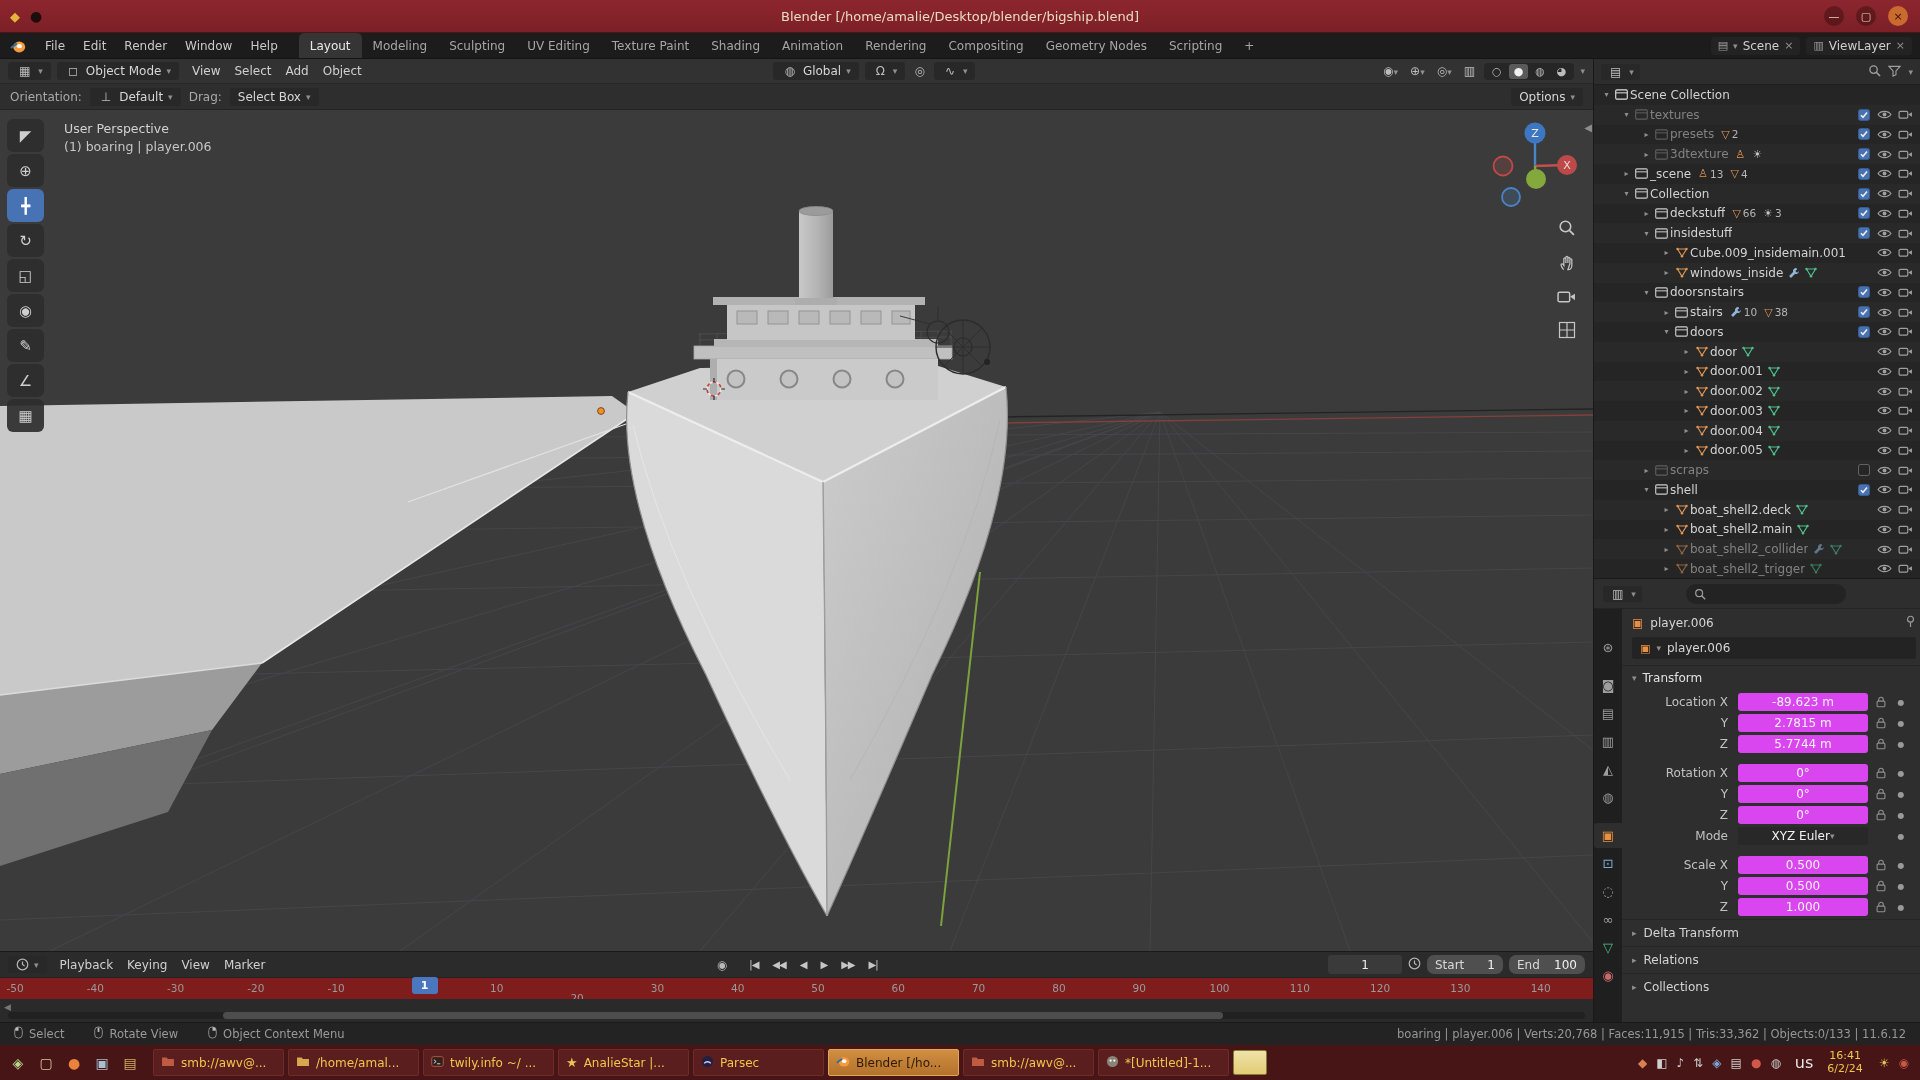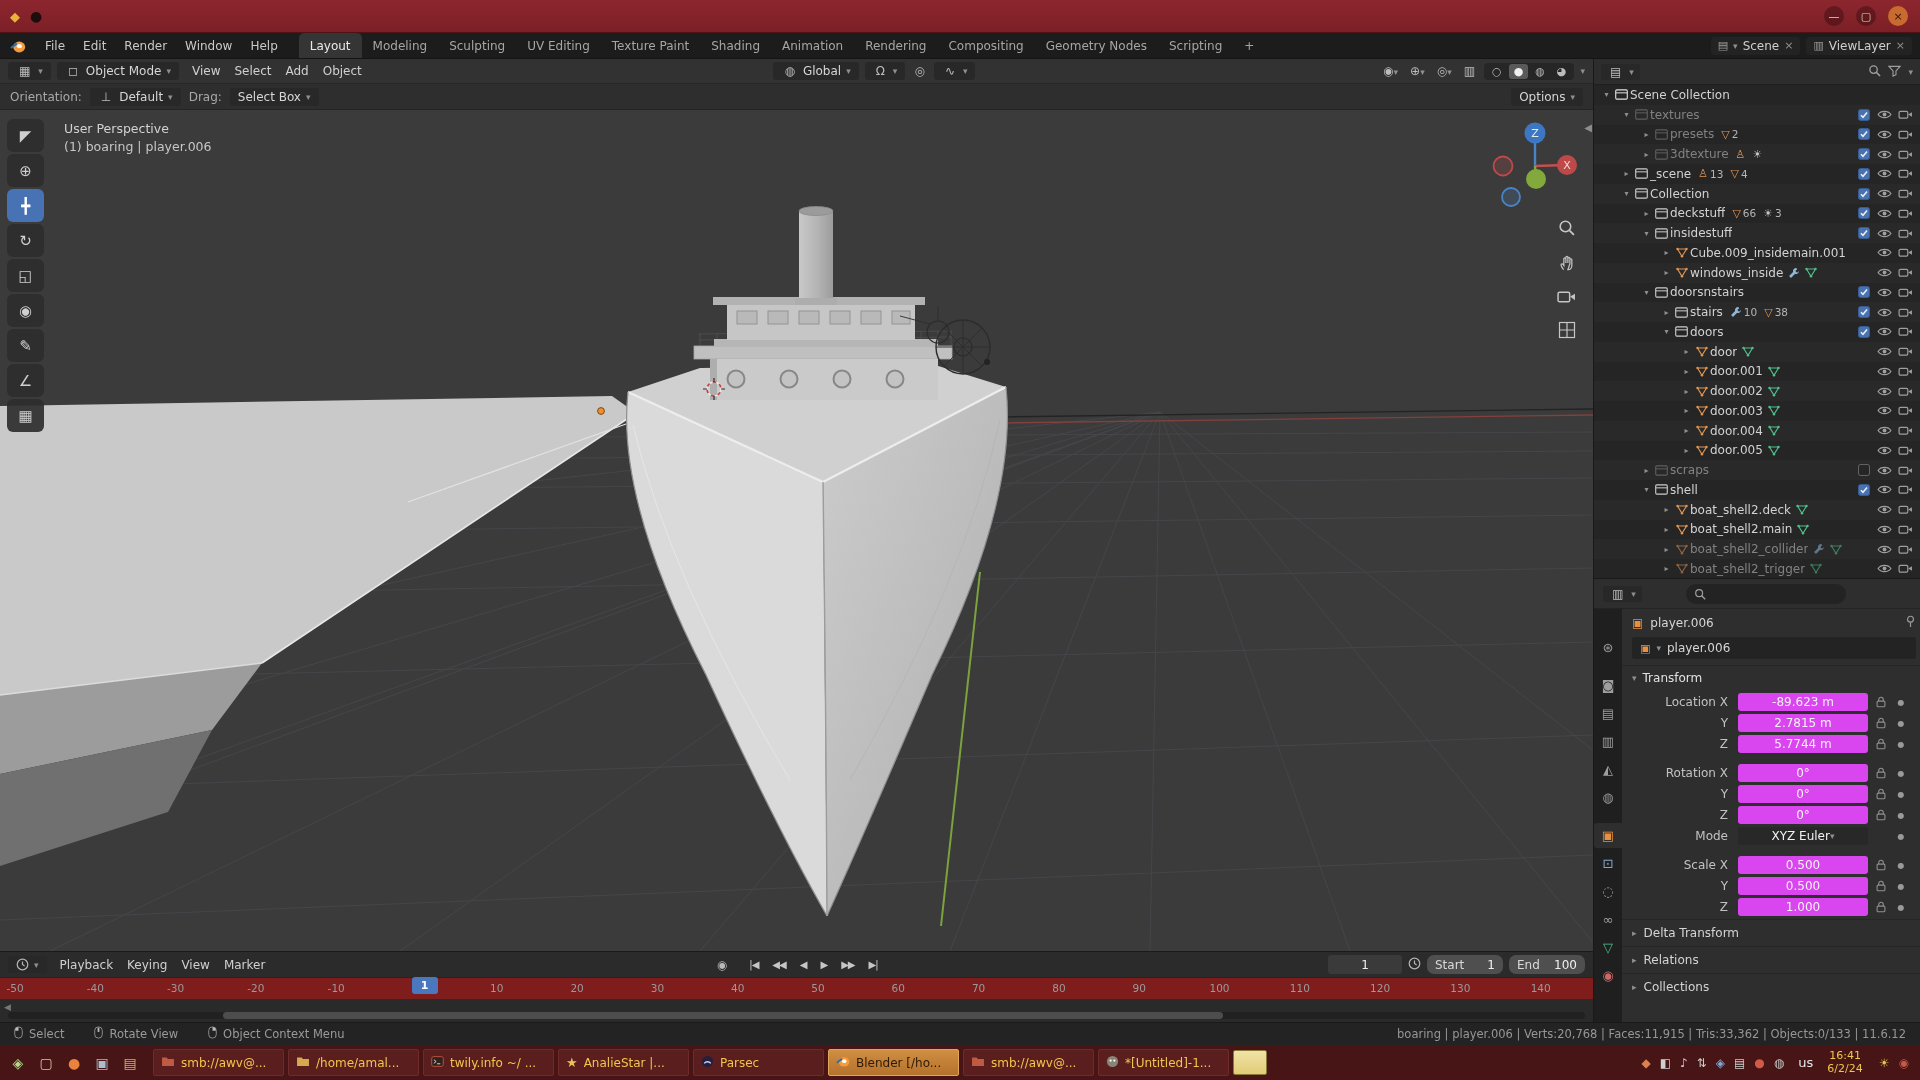--- a/index.html
+++ b/index.html
@@ -134,33 +134,34 @@
   
   .taskbar{height:35px;background:#471516;display:flex;align-items:center;padding:0 5px;gap:4px;}
   .launcher{width:26px;height:26px;display:flex;align-items:center;justify-content:center;font-size:14px;border-radius:3px;}
   .tb-btn{width:131px;height:27px;display:flex;align-items:center;gap:6px;padding:0 7px;background:#5b1e1e;border:1px solid #6f2b28;border-radius:2px;color:#f2c64b;font-size:12px;white-space:nowrap;overflow:hidden;flex:none;}
   .tb-btn .wlabel{overflow:hidden;text-overflow:clip;}
   .tb-btn.active{background:linear-gradient(#d08f42,#b4712c);border-color:#e0a659;color:#2e1a06;}
   .tb-notes{width:34px;height:25px;background:linear-gradient(#efe3a8,#e2cc76);border:1px solid #8a7a3a;border-radius:2px;flex:none;}
   .tb-spacer{flex:1;}
   .tray{display:flex;align-items:center;gap:9px;padding:0 6px;}
   .tray-ic{font-size:12px;}
-  .kb-layout{color:#e6e6e6;font-size:13px;padding:0 4px;}
+  .kb-layout{color:#e6e6e6;font-size:16px;padding:0 4px;}
   .clock{display:flex;flex-direction:column;align-items:center;line-height:1.15;color:#f0c64c;font-size:11px;padding:0 6px;}
 </style>
 </head>
 <body>
 
 <div class="screen">
 
   <div class="titlebar">
     <div class="tbar-left">
       <span class="tbar-diamond">◆</span>
       <span class="tbar-dot">●</span>
     </div>
+    <div class="tbar-title">Blender [/home/amalie/Desktop/blender/bigship.blend]</div>
     <div class="tbar-controls">
       <span class="tbar-ctrl">—</span>
       <span class="tbar-ctrl">▢</span>
       <span class="tbar-ctrl close">×</span>
     </div>
   </div>
 
   <div class="topbar">
     <span class="blogo">
       <svg viewBox="0 0 16 16" width="16" height="16">
@@ -493,21 +494,21 @@
           </div>
         </div>
         <div class="tl-lower">
           <div class="tl-ruler" id="ruler-ticks">
               <span class="rtick" style="left: 15px;">-50</span>
               <span class="rtick" style="left: 95.3px;">-40</span>
               <span class="rtick" style="left: 175.6px;">-30</span>
               <span class="rtick" style="left: 255.9px;">-20</span>
               <span class="rtick" style="left: 336.2px;">-10</span>
               <span class="rtick" style="left: 496.8px;">10</span>
-              <span class="rtick" style="left: 577.1px;">20</span>
+              <span class="rtick" style="left: 577.1px; margin-top: 10px;">20</span>
               <span class="rtick" style="left: 657.4px;">30</span>
               <span class="rtick" style="left: 737.7px;">40</span>
               <span class="rtick" style="left: 818px;">50</span>
               <span class="rtick" style="left: 898.3px;">60</span>
               <span class="rtick" style="left: 978.6px;">70</span>
               <span class="rtick" style="left: 1058.9px;">80</span>
               <span class="rtick" style="left: 1139.2px;">90</span>
               <span class="rtick" style="left: 1219.5px;">100</span>
               <span class="rtick" style="left: 1299.8px;">110</span>
               <span class="rtick" style="left: 1380.1px;">120</span>

